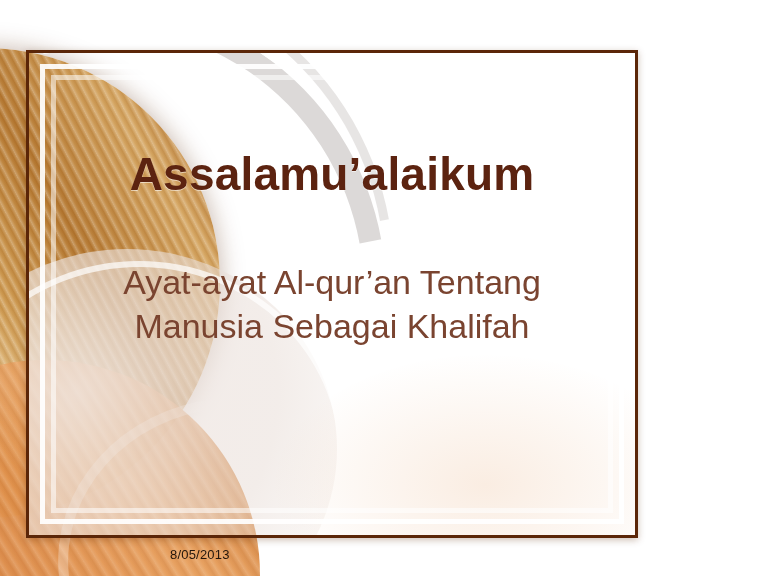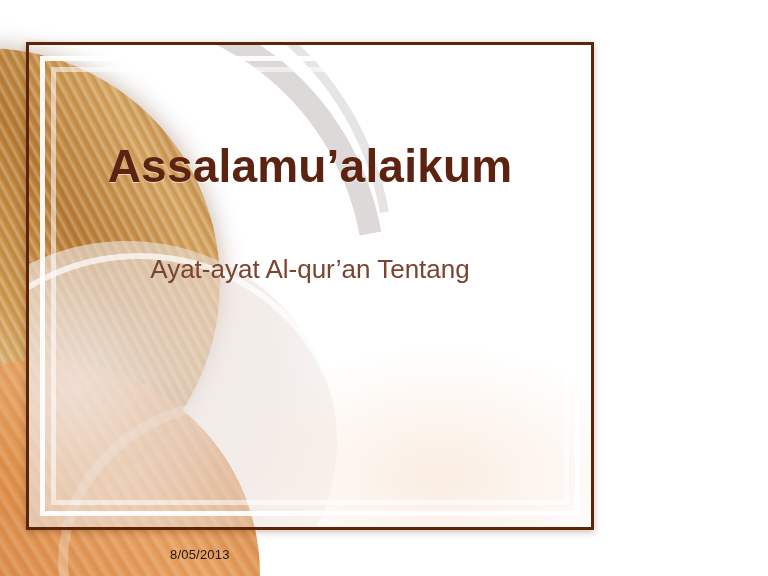--- a/index.html
+++ b/index.html
@@ -107,22 +107,22 @@
     background: linear-gradient(180deg,
       rgba(255,255,255,0) 0%,
       rgba(255,255,255,.10) 45%,
       rgba(255,255,255,0) 100%);
   }
 
   
   #frame {
     position: absolute;
     left: 26px;
-    top: 42px;
-    width: 568px;
+    top: 50px;
+    width: 612px;
     height: 488px;
     border: 3px solid #5b2608;
     box-sizing: border-box;
     background: linear-gradient(155deg,
       #f0ece9 0%,
       #f7f1ec 16%,
       #fdf7f2 38%,
       #fdf4ee 58%,
       #fbeee5 80%,
       #f9ead f 100%);
@@ -220,21 +220,21 @@
     font-size: 46px;
     font-weight: bold;
     color: #5c2310;
     letter-spacing: .2px;
     line-height: 1.1;
     margin: 0;
     text-shadow: 0 1px 0 rgba(255,255,255,.55);
   }
   #subtitle {
     margin: 60px 0 0 0;
-    font-size: 26px;
+    font-size: 34px;
     font-weight: normal;
     color: #7a4430;
     line-height: 1.32;
   }
   #subtitle .ln { display: block; }
 
   
   #date {
     position: absolute;
     left: 170px;
@@ -270,20 +270,21 @@
       <div class="in-warm"></div>
     </div>
 
     <div class="inset-line outer"></div>
     <div class="inset-line inner"></div>
 
     <div class="text-stack">
       <h1 id="title">Assalamu’alaikum</h1>
       <div id="subtitle">
         <span class="ln">Ayat-ayat Al-qur’an Tentang</span>
+        <span class="ln">Manusia Sebagai Khalifah</span>
       </div>
     </div>
 
   </div>
 
   <div id="date">8/05/2013</div>
 
 </div>
 
 </body></html>

